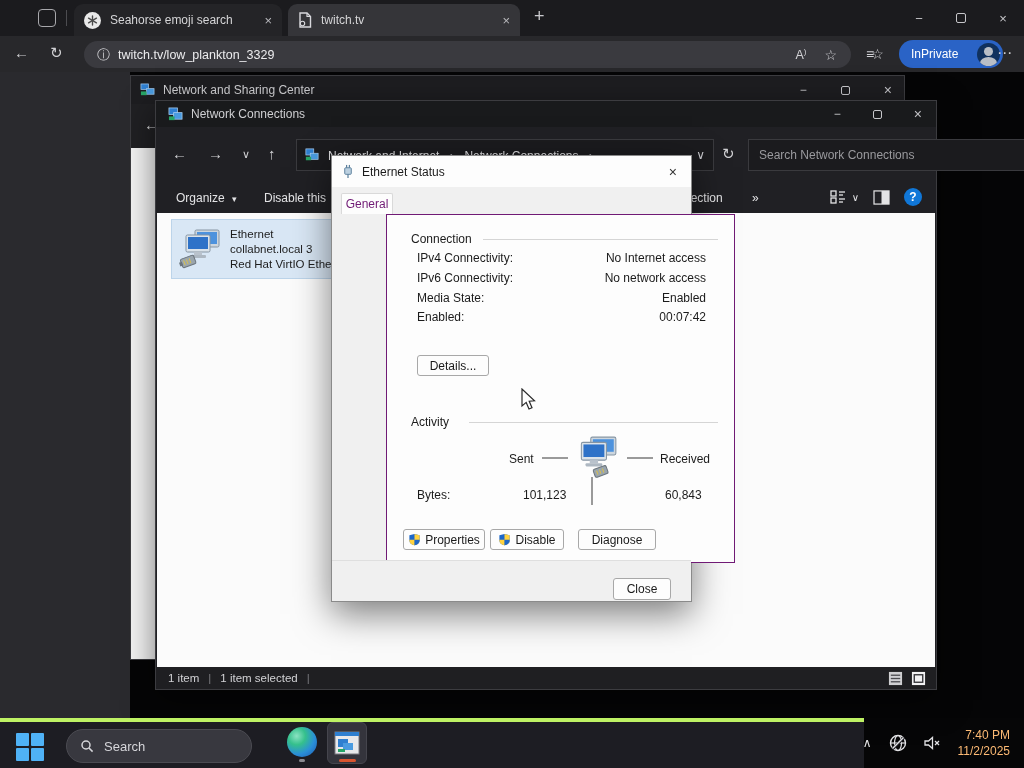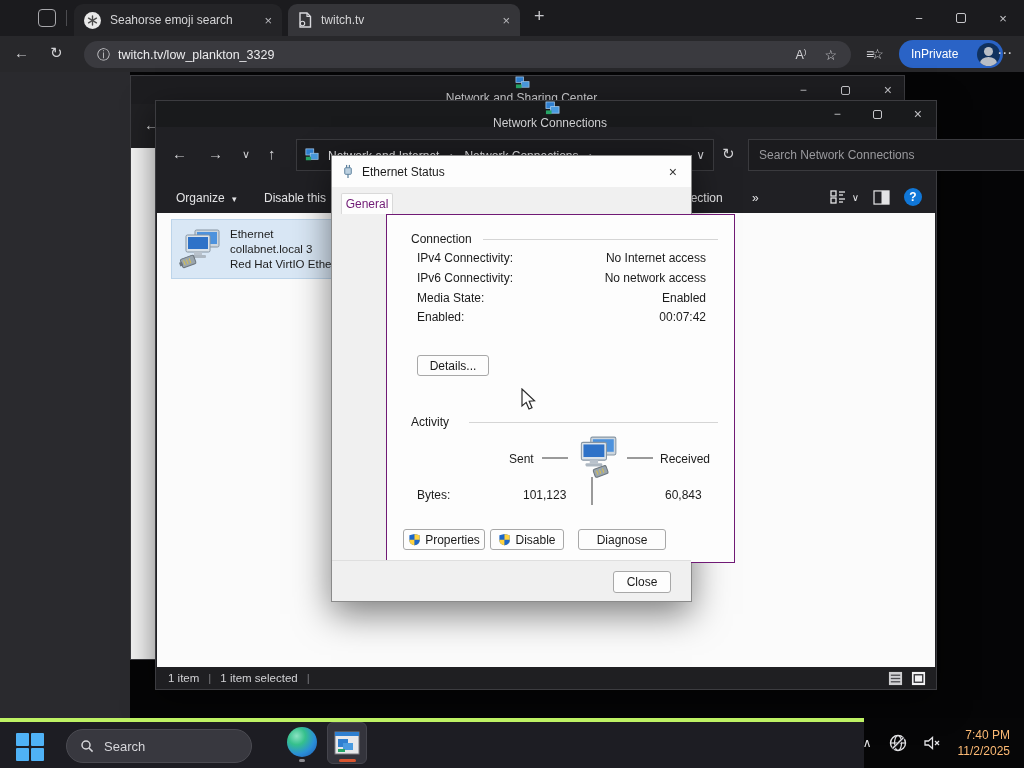--- a/index.html
+++ b/index.html
@@ -35,21 +35,21 @@
   .avatar { width:23px; height:23px; border-radius:50%; background:#10315e; overflow:hidden; position:relative; }
   .avatar::before { content:""; position:absolute; left:7px; top:4px; width:9px; height:9px; border-radius:50%; background:#b9bec6; }
   .avatar::after { content:""; position:absolute; left:3px; top:14px; width:17px; height:12px; border-radius:50%; background:#b9bec6; }
   .more-dots { position:absolute; left:997px; top:8px; font-size:15px; color:#cfcfd2; }
 
   
   .page { position:absolute; left:0; top:72px; width:1024px; height:646px; background:#050506; }
   .twitch-sidebar { position:absolute; left:0; top:0; width:130px; height:646px; background:#2a2a2e; }
 
   
-  .xwin-titlebar { position:absolute; left:0; top:0; right:0; display:flex; align-items:center;flex-direction:column; }
+  .xwin-titlebar { position:absolute; left:0; top:0; right:0; display:flex; align-items:center; }
   .xwin-title { font-size:12px; color:#cfcfd2; margin-left:8px; }
   .xwin-controls { position:absolute; right:6px; top:0; height:100%; display:flex; align-items:center; gap:30px; color:#c2c2c6; font-size:12px; }
 
   
   .nsc { position:absolute; left:130px; top:75px; width:775px; height:585px; background:#202023; border:1px solid #3c3c40; }
   .nsc-titlebar { height:28px; background:#1d1d20; }
   .nsc-toolbar { position:absolute; left:0; top:28px; right:0; height:44px; background:#202023; }
   .nsc-back { position:absolute; left:13px; top:12px; font-size:15px; color:#d8d8da; }
   .nsc-content { position:absolute; left:0; top:72px; right:0; bottom:0; background:#f4f4f4; }
 
@@ -417,25 +417,25 @@
       </div>
       <div class="btn shielded" style="left:103px;top:314px;width:74px;height:21px">
         <svg class="icon-svg" width="13" height="13" viewBox="0 0 14 14">
             <path d="M7 1 L12.5 2.5 V8 C12.5 11 10 12.7 7 13.3 C4 12.7 1.5 11 1.5 8 V2.5 Z" fill="#1c66c9"></path>
             <path d="M7 1 L12.5 2.5 V8 C12.5 11 10 12.7 7 13.3 V1 Z" fill="#ffd23e"></path>
             <path d="M1.5 7.2 h5.5 v6.1 C4 12.7 1.5 11 1.5 8 Z" fill="#ffd23e"></path>
             <path d="M7 7.2 h5.5 V8 C12.5 11 10 12.7 7 13.3 Z" fill="#1c66c9"></path>
           </svg>
         <span>Disable</span>
       </div>
-      <div class="btn" style="left:191px;top:314px;width:88px;height:21px">Diagnose</div>
+      <div class="btn" style="left:191px;top:314px;width:78px;height:21px">Diagnose</div>
     </div>
 
     <div class="dlg-bottom">
-      <div class="btn" style="right:20px;top:10px;width:58px;height:22px">Close</div>
+      <div class="btn" style="right:20px;top:17px;width:58px;height:22px">Close</div>
     </div>
   </div>
 
   <span class="cursor">
     <svg width="18" height="24" viewBox="0 0 18 24">
         <path d="M2 1 L2 18 L6.2 14.4 L9 21 L12 19.7 L9.2 13.2 L14.5 12.8 Z" fill="#fff" stroke="#2a2a2a" stroke-width="1.2"></path>
       </svg>
   </span>
 
   <div class="taskbar">

